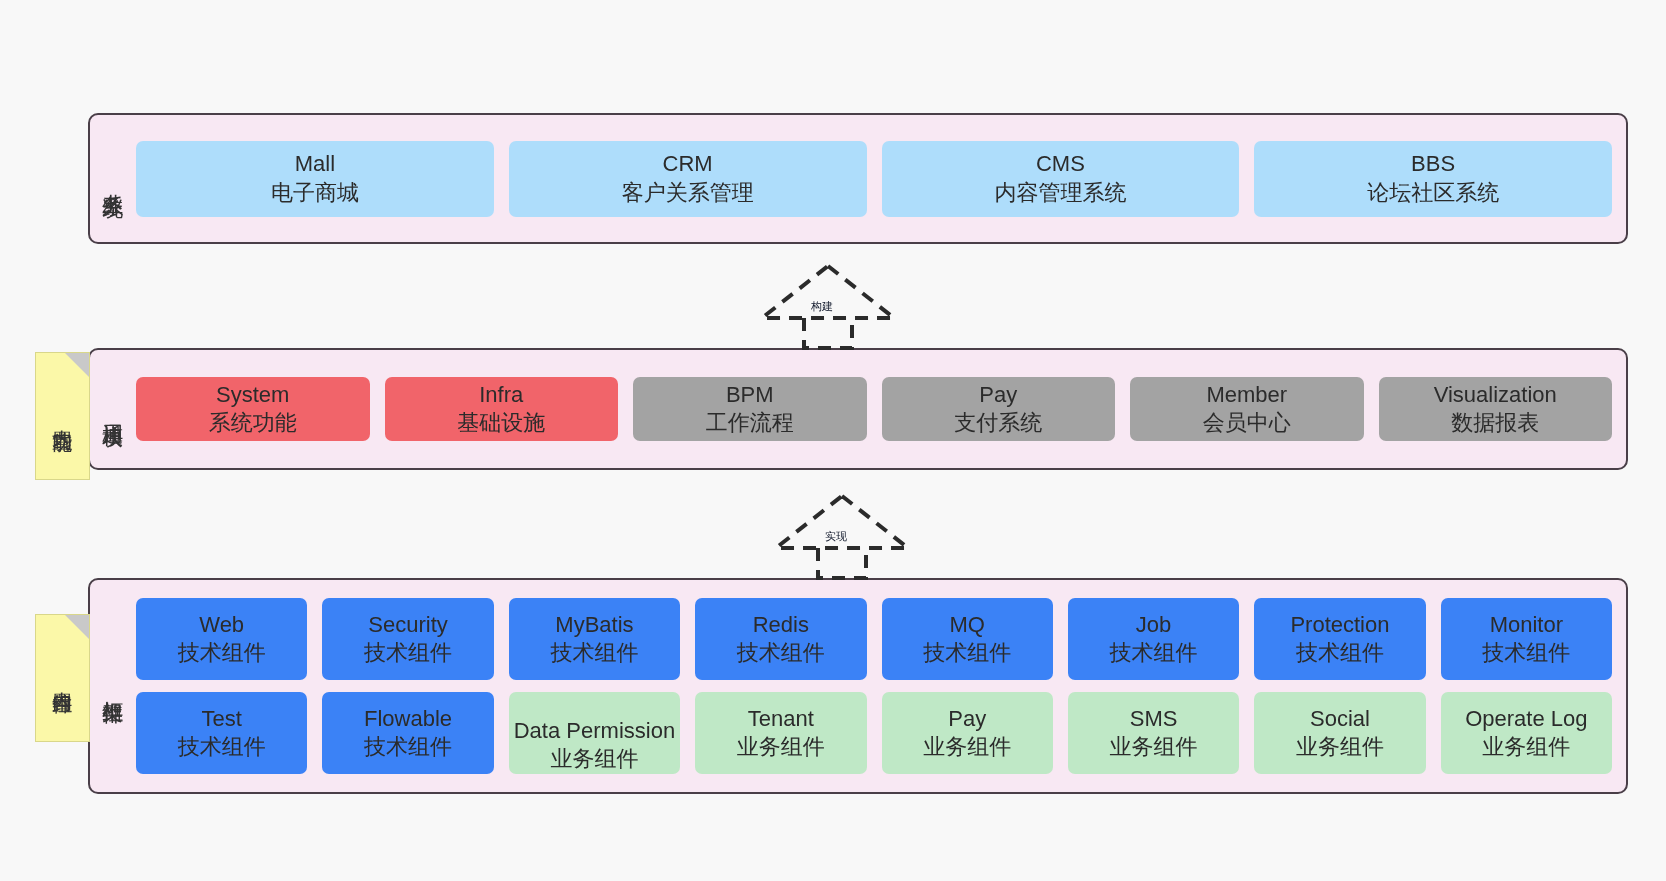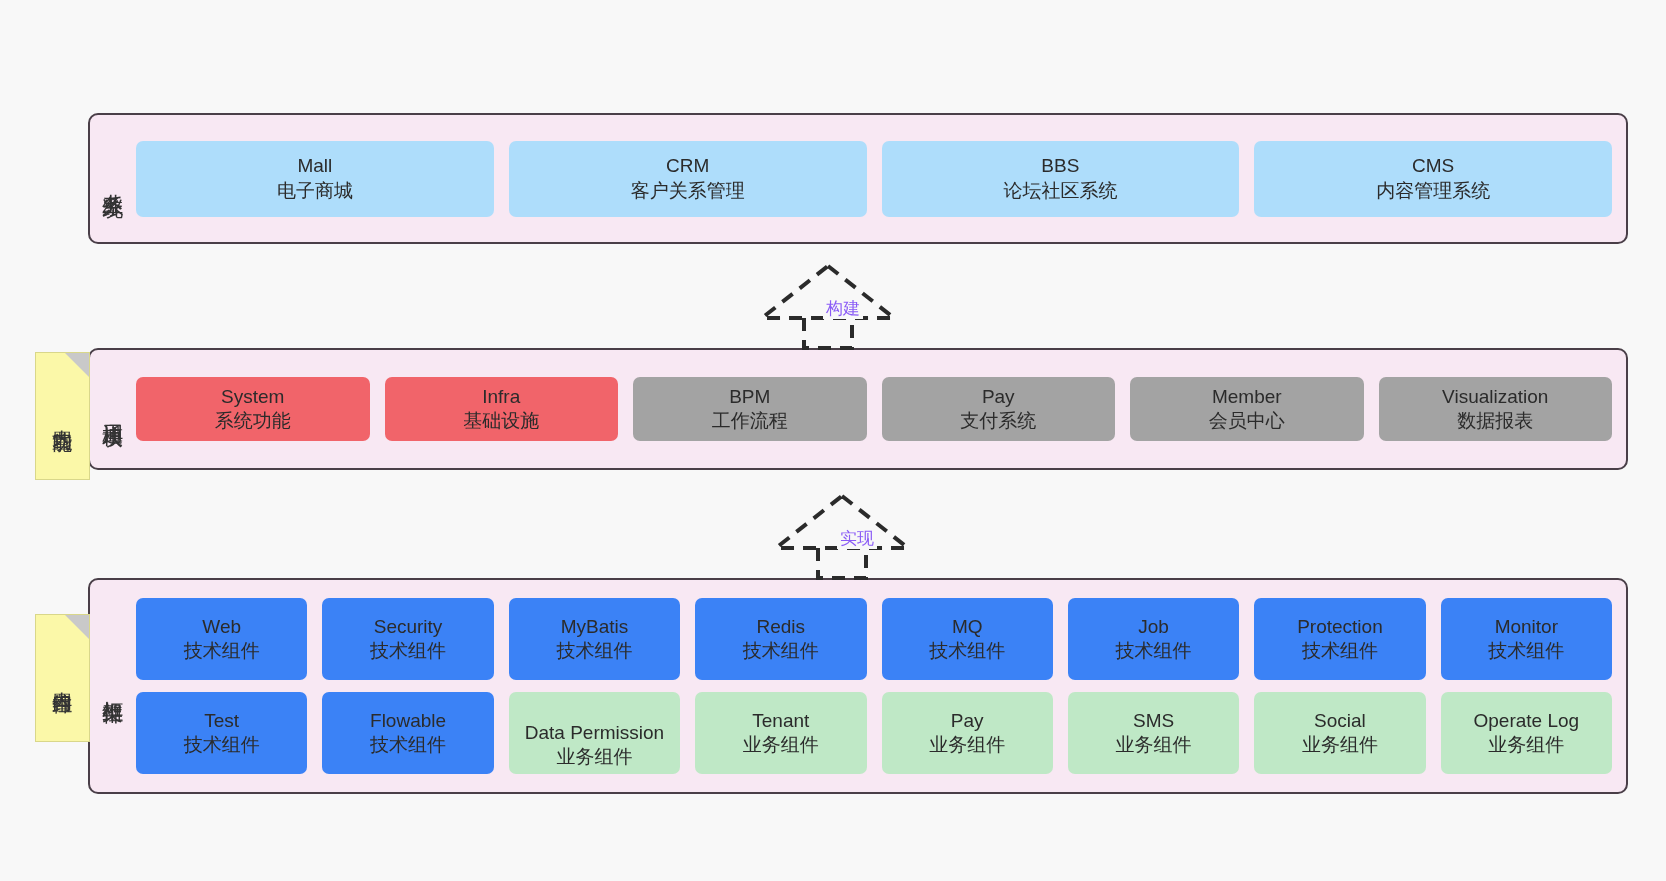--- a/index.html
+++ b/index.html
@@ -62,21 +62,21 @@
     align-items: stretch;
   }
   .node {
     flex: 1 1 0;
     border-radius: 7px;
     display: flex;
     flex-direction: column;
     align-items: center;
     justify-content: center;
     text-align: center;
-    font-size: 19px;
+    font-size: 22px;
     line-height: 1.28;
     color: #2b2b2b;
     box-sizing: border-box;
     padding: 4px 2px;
   }
   .node .n-title { display: block; }
   .node .n-sub { display: block; }
 
   
   .c-blue       { background: #aeddfb; }
@@ -115,53 +115,52 @@
   }
 
   
   .connector {
     position: absolute;
     z-index: 3;
   }
   .connector svg { display: block; }
   .connector .conn-label {
     position: absolute;
-    font-size: 17px;
-    color: #8b5cf6;
+    font-size: 11px;
+    color: #0f172a;
     background: #f8f8f8;
     padding: 0 3px;
     white-space: nowrap;
     line-height: 1.1;
-    margin-left: 15px;
   }
 </style>
 </head>
 <body>
 
 <div id="canvas">
 
   <div class="layer" id="layer-business-systems" style="left:88px; top:113px; width:1540px; height:131px;">
     <div class="layer-label">业务系统</div>
     <div class="layer-body">
       <div class="node-row" style="height:76px;">
         <div class="node c-blue">
           <span class="n-title">Mall</span>
           <span class="n-sub">电子商城</span>
         </div>
         <div class="node c-blue">
           <span class="n-title">CRM</span>
           <span class="n-sub">客户关系管理</span>
         </div>
         <div class="node c-blue">
+          <span class="n-title">CMS</span>
+          <span class="n-sub">内容管理系统</span>
+        </div>
+        <div class="node c-blue">
           <span class="n-title">BBS</span>
           <span class="n-sub">论坛社区系统</span>
-        </div>
-        <div class="node c-blue">
-          <span class="n-title">CMS</span>
-          <span class="n-sub">内容管理系统</span>
         </div>
       </div>
     </div>
   </div>
 
   <div class="connector" id="connector-build" style="left:758px; top:262px; width:140px; height:88px;">
     <svg width="140" height="88" viewBox="0 0 140 88">
       <path d="M 70 4 L 136 56 L 4 56 Z" fill="none" stroke="#2b2b2b" stroke-width="4" stroke-dasharray="13,9" stroke-linecap="butt"></path>
       <path d="M 46 56 L 46 86 L 94 86 L 94 56" fill="none" stroke="#2b2b2b" stroke-width="4" stroke-dasharray="13,9" stroke-linecap="butt"></path>
     </svg>

